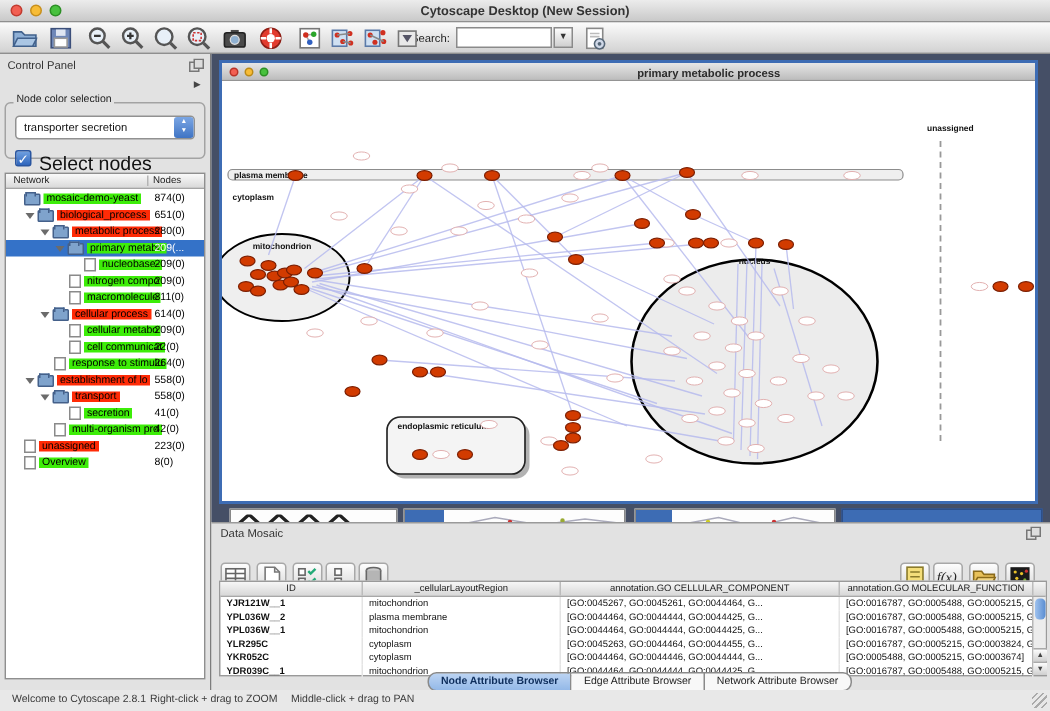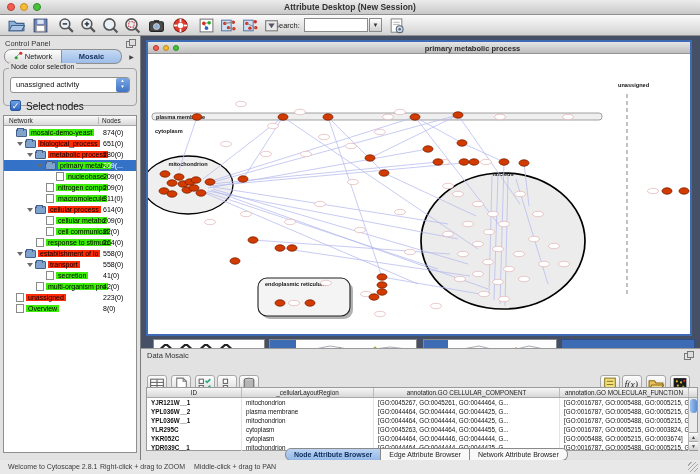--- a/index.html
+++ b/index.html
@@ -28,21 +28,21 @@
   .seg{display:inline-block;height:15px;border:1px solid #8f8f8f;font-size:7.5px;line-height:13px;text-align:center;background:linear-gradient(#fdfdfd,#dedede);color:#222;vertical-align:top}
   .seg.first{border-radius:7px 0 0 7px;width:58px}
   .seg.last{border-radius:0 7px 7px 0;width:60px;border-left:none}
   .seg.sel{background:linear-gradient(#c6d9f4,#9dbde8);font-weight:bold;color:#12325e}
   #cp-tab-more{left:126px;top:15px;width:11px;height:13px;font-size:6px;color:#444;text-align:center;line-height:13px}
   #groupbox{left:3px;top:32px;width:134px;height:38px;border:1px solid #a3a3a3;border-radius:4px}
   #groupbox-label{left:9px;top:27px;font-size:7px;color:#222;background:#e2e2e2;padding:0 2px}
   #combo{left:10px;top:41px;width:120px;height:16px;background:#fff;border:1px solid #919191;border-radius:3px;font-size:7.5px;line-height:14px;padding-left:5px;color:#111}
   #combo-stepper{left:116px;top:42px;width:13px;height:14px;background:linear-gradient(#7ba6e4,#3f74c4);border-radius:2px;color:#fff;font-size:4.5px;text-align:center;line-height:6px}
   #checkbox{left:10px;top:64px;width:11px;height:11px;background:linear-gradient(#6fa0e0,#2f66bd);border:1px solid #2a56a0;border-radius:2px;color:#fff;font-size:9px;line-height:10px;text-align:center}
-  #checkbox-label{left:26px;top:65px;font-size:10px;color:#111}
+  #checkbox-label{left:26px;top:65px;font-size:13px;color:#111}
   #tree-panel{left:3px;top:79px;width:134px;height:338px;background:#fff;border:1px solid #8f8f8f}
   #tree-head{left:0;top:0;width:132px;height:10px;background:linear-gradient(#fafafa,#d9d9d9);border-bottom:1px solid #a5a5a5;font-size:6.5px;color:#222}
   #tree-head .h1{position:absolute;left:5px;top:1px}
   #tree-head .h2{position:absolute;left:98px;top:1px;border-left:1px solid #b5b5b5;padding-left:3px;margin-left:-4px}
   #tree-rows{left:0;top:11px;width:132px}
   .tree-row{position:relative;height:11px;display:flex;align-items:center;font-size:7px;white-space:nowrap;overflow:hidden;cursor:pointer}
   .tree-row.selected{background:#3472c8}
   .tri{width:0;height:0;border-left:3.5px solid transparent;border-right:3.5px solid transparent;border-top:4.5px solid #6b6b6b;margin-right:2px;flex:none}
   .tri-sp{width:9px;flex:none}
   .folder-ic{width:11px;height:8px;background:#7fa3cc;border:1px solid #44608a;border-radius:1px;margin-right:2px;flex:none;position:relative}
@@ -90,21 +90,21 @@
   .status{top:3px;font-size:7px;color:#3a3a3a}
   #grip{right:2px;top:2px;width:10px;height:10px;background:repeating-linear-gradient(135deg,transparent,transparent 2px,#aaa 2px,#aaa 3px)}
 </style>
 </head>
 <body>
 
 <div id="titlebar" class="abs">
   <div class="abs light red"></div>
   <div class="abs light yel"></div>
   <div class="abs light grn"></div>
-  <div id="win-title" class="abs">Attribute Desktop (New Session)</div>
+  <div id="win-title" class="abs">Cytoscape Desktop (New Session)</div>
 </div>
 
 <div id="toolbar" class="abs">
   <span id="search-label" class="abs" style="left:274px">Search:</span>
   <input id="search-input" class="abs" value="" style="">
   <div id="search-arrow" class="abs">▼</div>
 <div class="tbtn abs" style="left: 8px;"><svg viewBox="0 0 16 16">
         <path d="M1 13 V4 h5 l2 2 h7 v7 z" fill="#8fb0d6" stroke="#41618c"></path>
         <path d="M1 13 l2.5-5 h12 l-2.5 5 z" fill="#aac6e4" stroke="#41618c"></path>
       </svg></div>
@@ -185,31 +185,24 @@
         <circle cx="11" cy="11.5" r="1.2" fill="#567"></circle>
       </svg></div>
   </div>
 
 <div id="control-panel" class="abs">
   <span id="cp-title" class="abs">Control Panel</span>
   <svg class="abs float-icon" style="left:126px;top:3px" viewBox="0 0 10 9">
       <rect x="0.5" y="2.5" width="6" height="6" fill="none" stroke="#777"></rect>
       <rect x="3.5" y="0.5" width="6" height="6" fill="#ddd" stroke="#777"></rect>
     </svg>
-  <div id="cp-tabs" class="abs">
-    <span class="seg first"><svg style="width:9px;height:9px;vertical-align:-1px" viewBox="0 0 10 10">
-          <line x1="2" y1="7" x2="7" y2="2" stroke="#888"></line>
-          <circle cx="2.5" cy="7.5" r="1.8" fill="#2aa52a"></circle>
-          <circle cx="7.5" cy="2.5" r="1.8" fill="#d03020"></circle>
-        </svg> <span>Network</span></span><span class="seg last sel">Mosaic</span>
-  </div>
   <div id="cp-tab-more" class="abs">▶</div>
   <div id="groupbox" class="abs"></div>
   <span id="groupbox-label" class="abs">Node color selection</span>
-  <div id="combo" class="abs">unassigned activity</div>
+  <div id="combo" class="abs">transporter secretion</div>
   <div id="combo-stepper" class="abs">▲<br>▼</div>
   <div id="checkbox" class="abs">✓</div>
   <span id="checkbox-label" class="abs">Select nodes</span>
   <div id="tree-panel" class="abs">
     <div id="tree-head" class="abs">
       <span class="h1">Network</span>
       <span class="h2">Nodes</span>
     </div>
     <div id="tree-rows" class="abs">
         <div class="tree-row" style="padding-left: 3px;">

